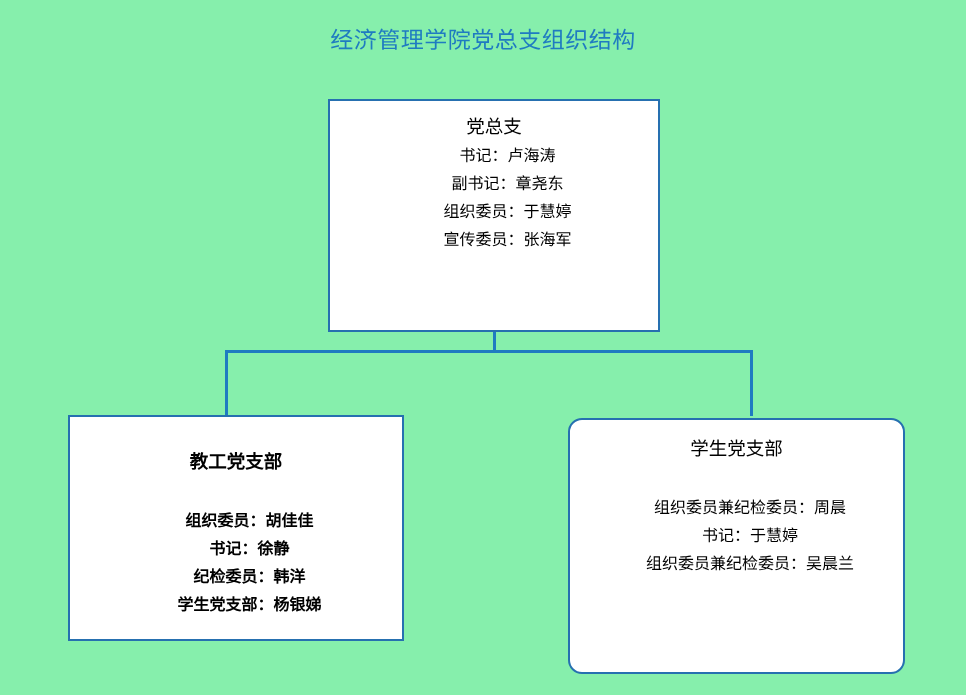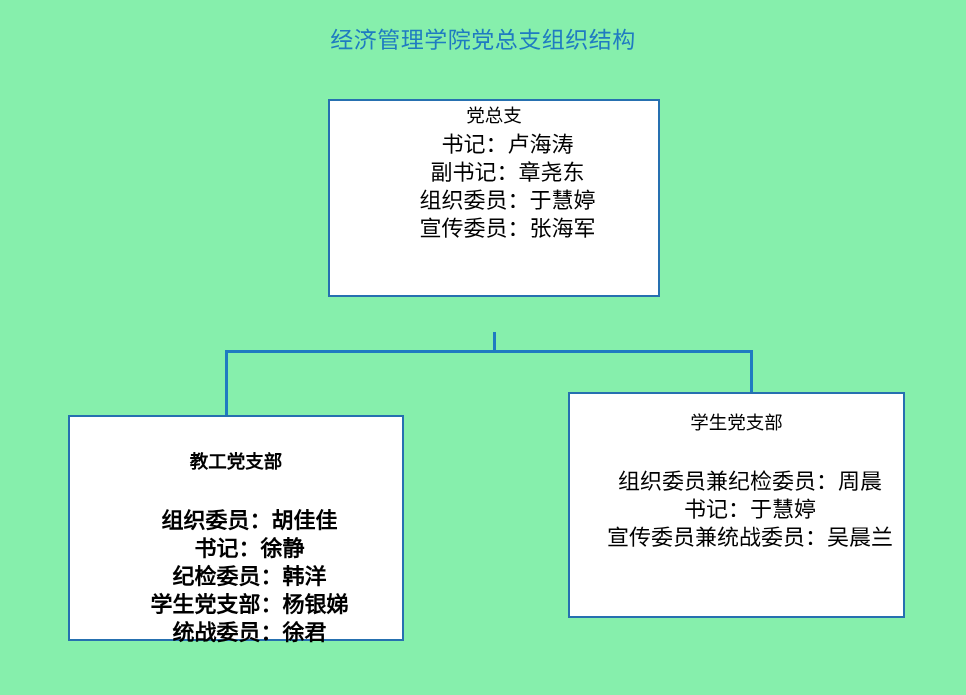--- a/index.html
+++ b/index.html
@@ -46,54 +46,56 @@
     text-align: center;
     color: #000000;
     font-size: 18.5px;
     line-height: 28px;
   }
 
   #box-root {
     left: 328px;
     top: 99px;
     width: 332px;
-    height: 198px;
+    height: 233px;
+    padding-top: 11px;
   }
 
   #box-faculty {
     left: 68px;
     top: 415px;
     width: 336px;
     height: 226px;
     padding-top: 30px;
     font-weight: bold;
   }
 
   #box-student {
     left: 568px;
-    top: 392px;
+    top: 418px;
     width: 337px;
-    height: 226px;
+    height: 256px;
     padding-top: 14px;
+    border-radius: 14px;
   }
 
   .box-heading {
     font-size: 18.5px;
     line-height: 30px;
     color: #000000;
   }
 
   .box-lines {
     margin: 0;
     padding: 0;
     list-style: none;
   }
 
   .box-lines li {
-    font-size: 22px;
+    font-size: 16px;
     line-height: 28px;
     color: #000000;
     white-space: nowrap;
     margin-left: 27px;
   }
 
   
   .child-gap {
     height: 30px;
   }
@@ -150,27 +152,26 @@
   <div class="conn conn-v" id="conn-right-drop"></div>
 
   <div class="org-box" id="box-faculty">
     <div class="box-heading">教工党支部</div>
     <div class="child-gap"></div>
     <ul class="box-lines">
       <li>组织委员：胡佳佳</li>
       <li>书记：徐静</li>
       <li>纪检委员：韩洋</li>
       <li>学生党支部：杨银娣</li>
-      <li>统战委员：徐君</li>
     </ul>
   </div>
 
   <div class="org-box" id="box-student">
     <div class="box-heading">学生党支部</div>
     <div class="child-gap"></div>
     <ul class="box-lines">
       <li>组织委员兼纪检委员：周晨</li>
       <li>书记：于慧婷</li>
-      <li>宣传委员兼统战委员：吴晨兰</li>
+      <li>组织委员兼纪检委员：吴晨兰</li>
     </ul>
   </div>
 
 </div>
 
 </body></html>

